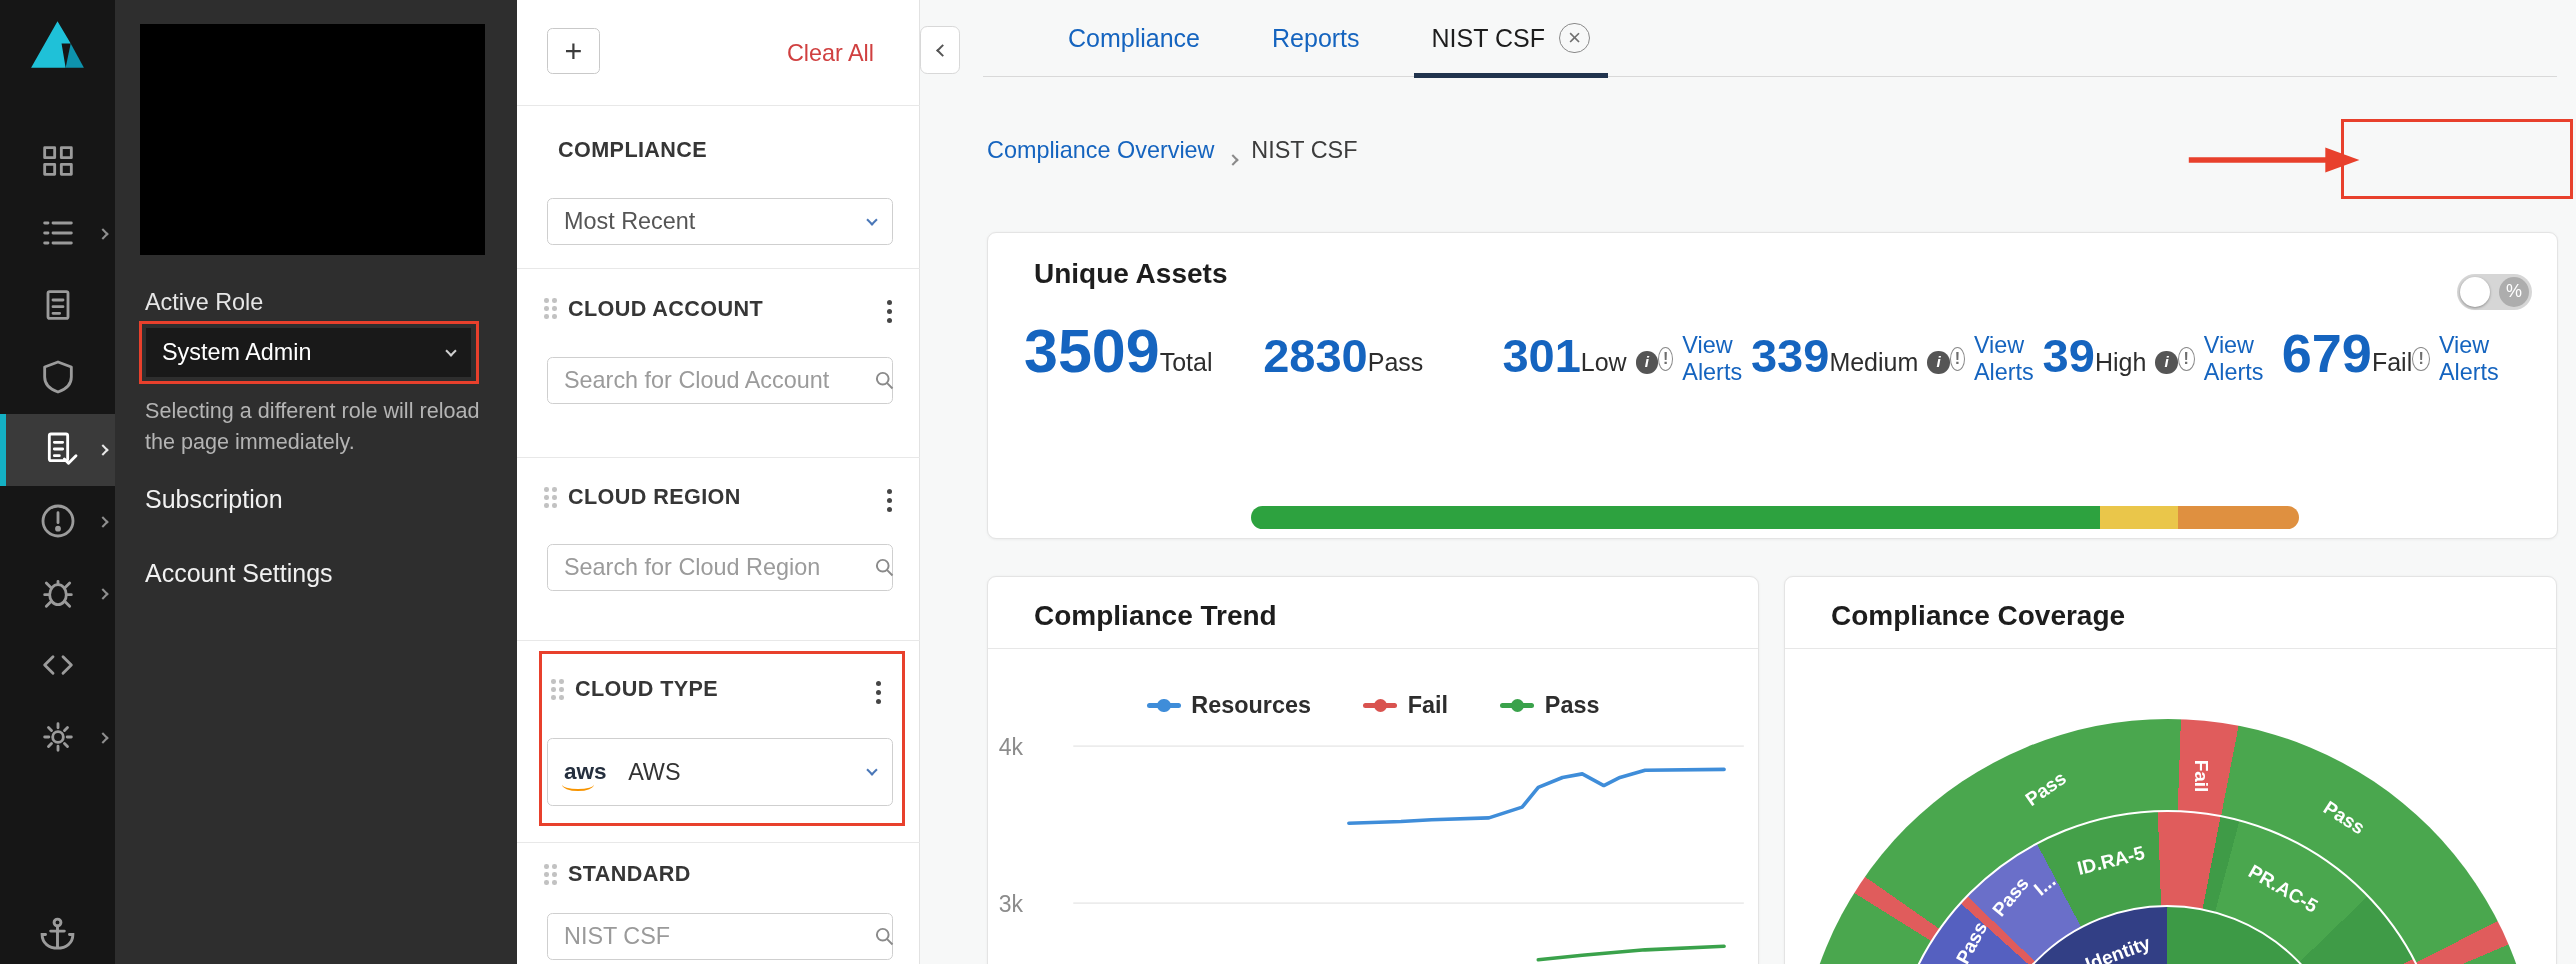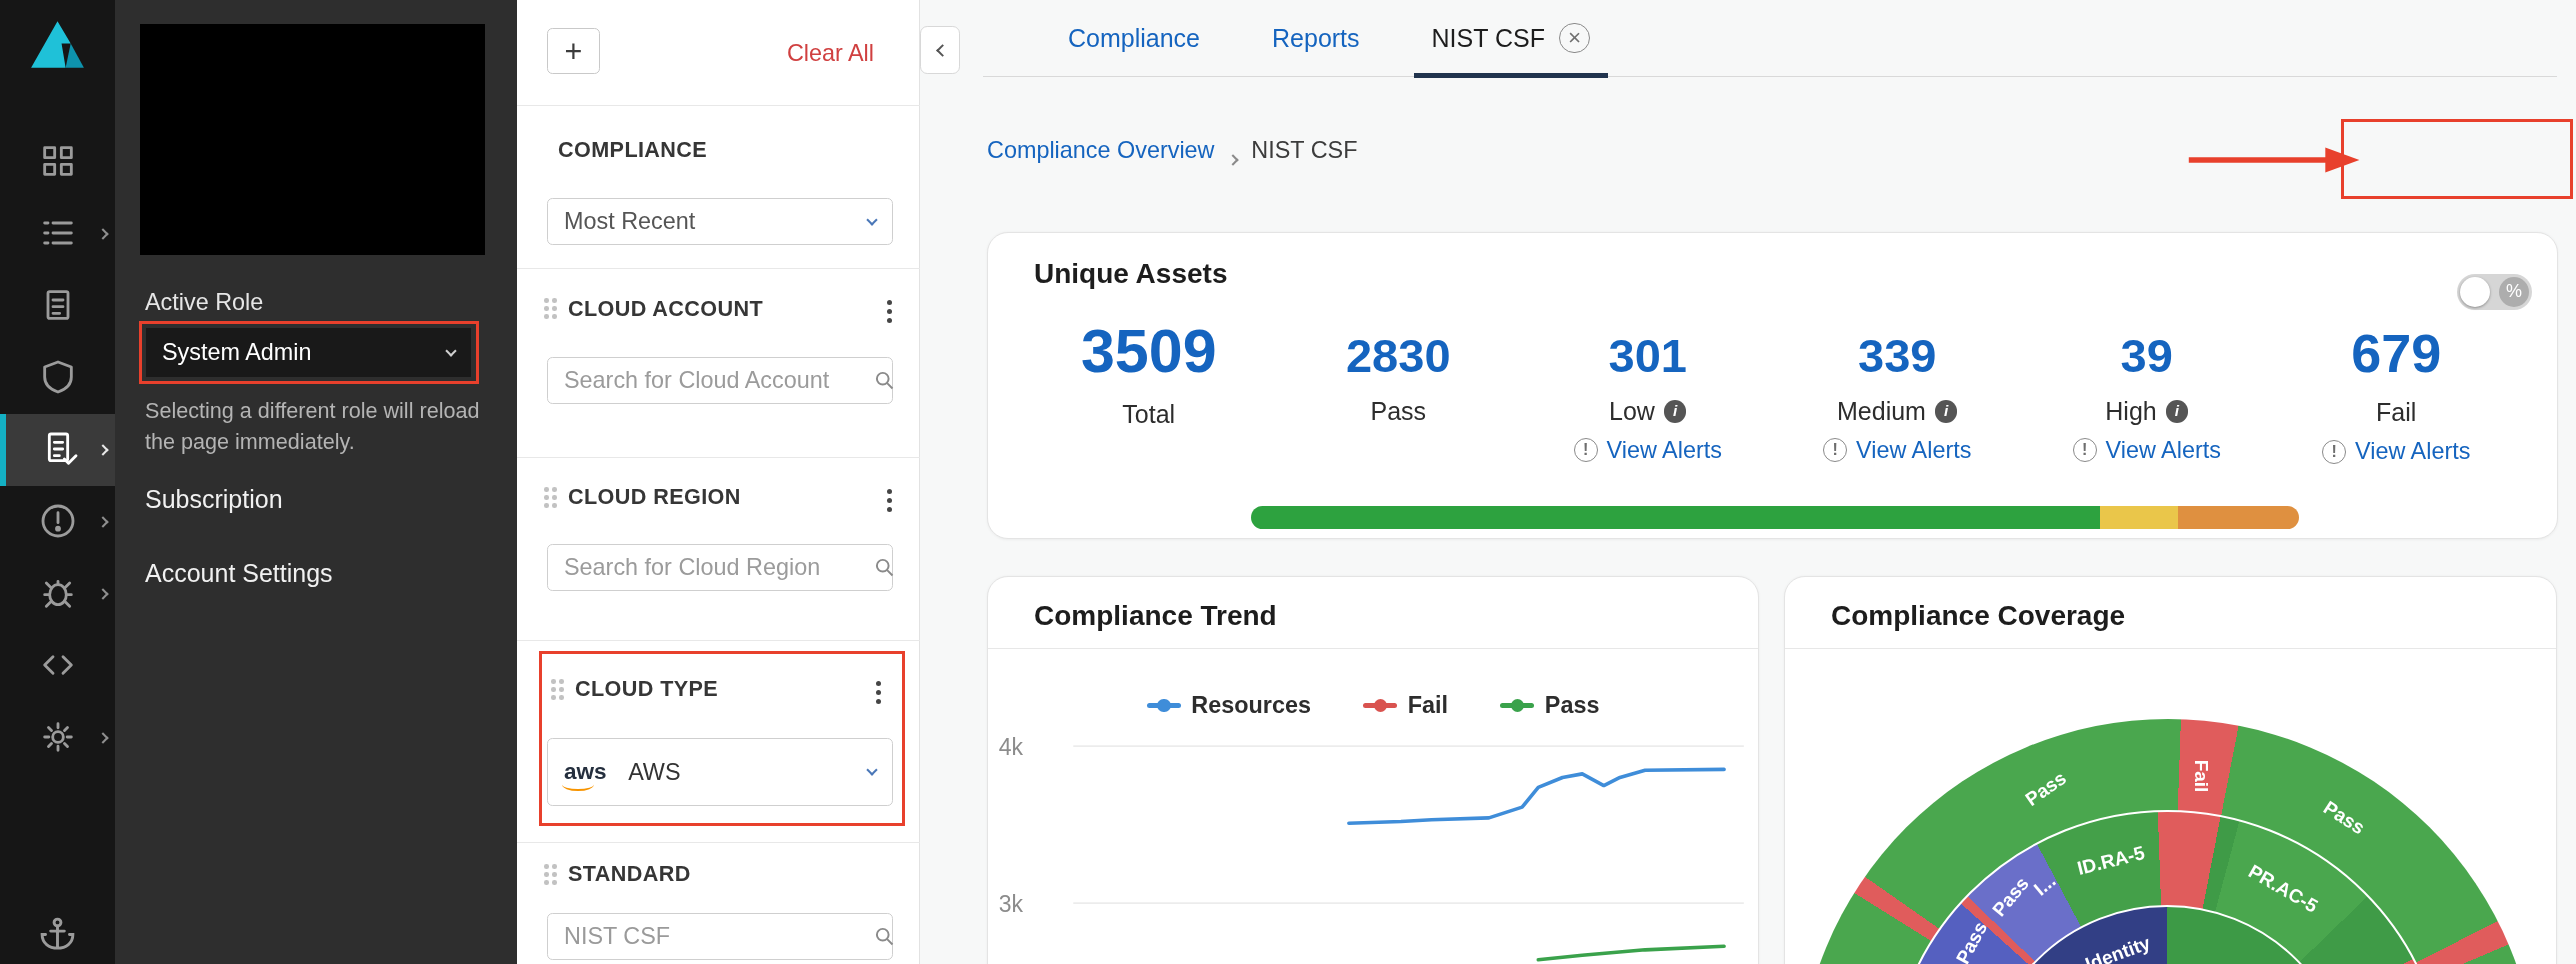--- a/index.html
+++ b/index.html
@@ -97,36 +97,36 @@
   #breadcrumb{position:absolute;left:66px;top:137px;display:flex;align-items:flex-end;font-size:23.4px}
   #bc-parent{color:#1564bf;cursor:pointer}
   #bc-sep{width:8px;height:8px;border:solid #8a8a8a;border-width:0 2.2px 2.2px 0;transform:rotate(-45deg);margin:0 14.4px}
   #bc-current{color:#3c3c3c}
   #arrow{position:absolute;left:1266px;top:142px;width:176px;height:36px;z-index:95;pointer-events:none}
   #cr-annot{left:1420px;top:119px;width:232px;height:80px}
   #create-report{position:absolute;left:1446px;top:131px;width:199px;height:57px;background:#176fc1;
     border:none;border-radius:5.4px;color:#fff;font-size:24px;display:flex;align-items:center;
     justify-content:center;cursor:pointer;font-family:inherit}
 
-  .card{position:absolute;background:#fff;border:0.9px solid #e4e4e4;border-radius:21px;
+  .card{position:absolute;background:#fff;border:0.9px solid #e4e4e4;border-radius:9px;
     box-shadow:0 0.9px 2.7px rgba(0,0,0,.05)}
   .chead{position:absolute;left:0;right:0;top:0;height:72px;border-bottom:0.9px solid #e7e7e7}
   .ctitle{position:absolute;left:46px;top:22.5px;font-size:28px;font-weight:600;color:#1d1d1d}
 
   
   #ua-card{left:66px;top:232px;width:1571px;height:307px}
   #ua-title{position:absolute;left:46px;top:25px;font-size:28px;font-weight:600;color:#1d1d1d}
   #ua-toggle{position:absolute;left:1469px;top:41px;width:75px;height:36px;border-radius:18px;
     background:#d6d6d6;cursor:pointer}
   #ua-toggle .knob{position:absolute;left:2.7px;top:2.7px;width:30.5px;height:30.5px;border-radius:50%;
     background:#fff;box-shadow:0 0.9px 2.7px rgba(0,0,0,.35)}
   #ua-toggle .pct{position:absolute;right:2.7px;top:2.7px;width:30.5px;height:30.5px;border-radius:50%;
     background:#adadad;color:#fff;font-size:18px;display:flex;align-items:center;justify-content:center}
   #ua-stats{position:absolute;left:36px;right:36px;top:88px;display:flex}
-  .stat{flex:1;display:flex;flex-direction:column;align-items:center}
+  .stat{flex:1;display:flex;flex-direction:row;}
   .stat .val{color:#1564bf;font-weight:700;line-height:1}
   .v-xl .val{font-size:61px}
   .v-l .val{font-size:47px;margin-top:10.8px}
   .v-m .val{font-size:54px;margin-top:5.4px}
   .stat .lbl{display:flex;align-items:center;gap:9px;font-size:25px;color:#2d2d2d;margin-top:18px}
   .info-i{width:22.5px;height:22.5px;border-radius:50%;background:#555;color:#fff;font-size:15.3px;
     font-weight:700;font-style:italic;display:flex;align-items:center;justify-content:center}
   .info-i::after{content:"i"}
   .valerts{display:flex;align-items:center;gap:9px;margin-top:10.8px;font-size:23.4px;color:#1564bf;cursor:pointer}
   .alert-i{width:24px;height:24px;border-radius:50%;border:1.8px solid #8a8a8a;color:#6e6e6e;

